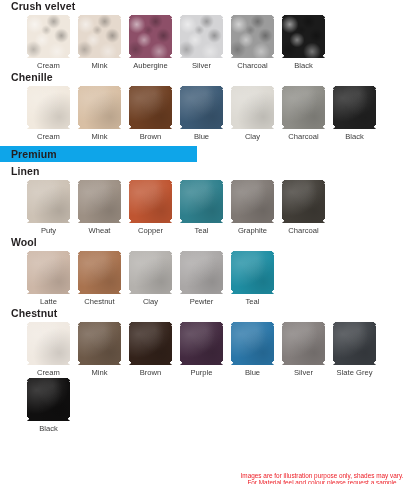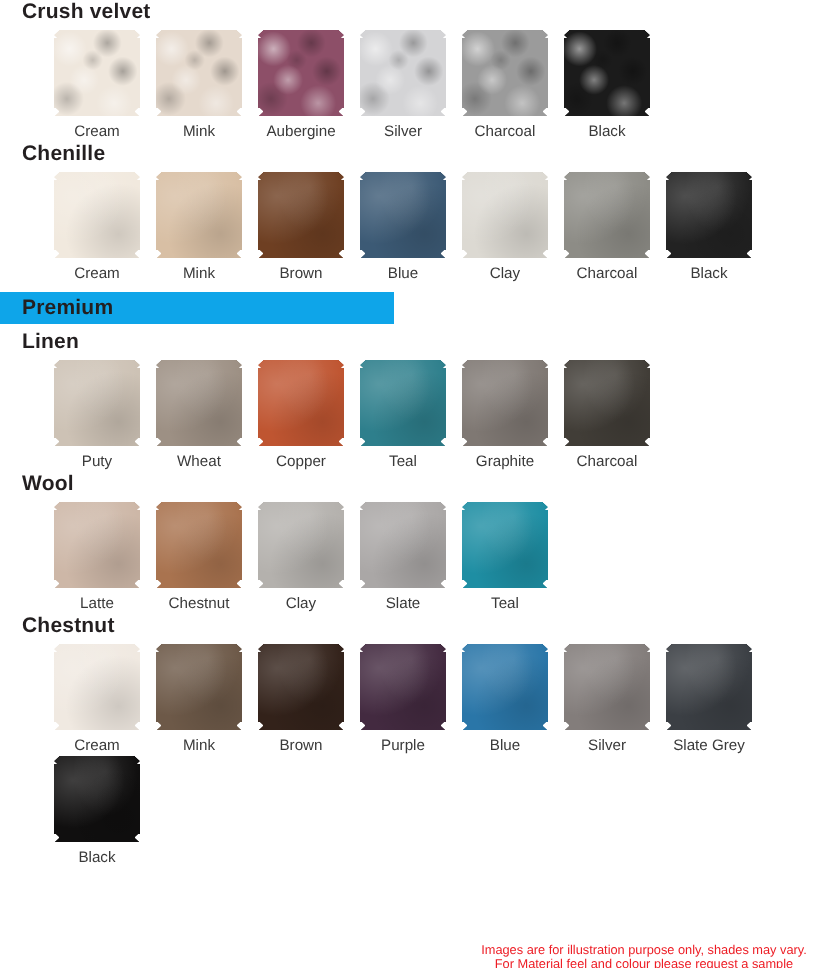--- a/index.html
+++ b/index.html
@@ -274,21 +274,21 @@
         <div class="swatch-cell">
           <div class="swatch">
             <div class="cloth" style="--c: #b4b1ad;"></div>
           </div>
           <div class="swatch-label">Clay</div>
         </div>
         <div class="swatch-cell">
           <div class="swatch">
             <div class="cloth" style="--c: #aaa7a6;"></div>
           </div>
-          <div class="swatch-label">Slate</div>
+          <div class="swatch-label">Pewter</div>
         </div>
         <div class="swatch-cell">
           <div class="swatch">
             <div class="cloth" style="--c: #1e8ea3;"></div>
           </div>
           <div class="swatch-label">Teal</div>
         </div>
       </div>
     </div>
     <div class="group">

